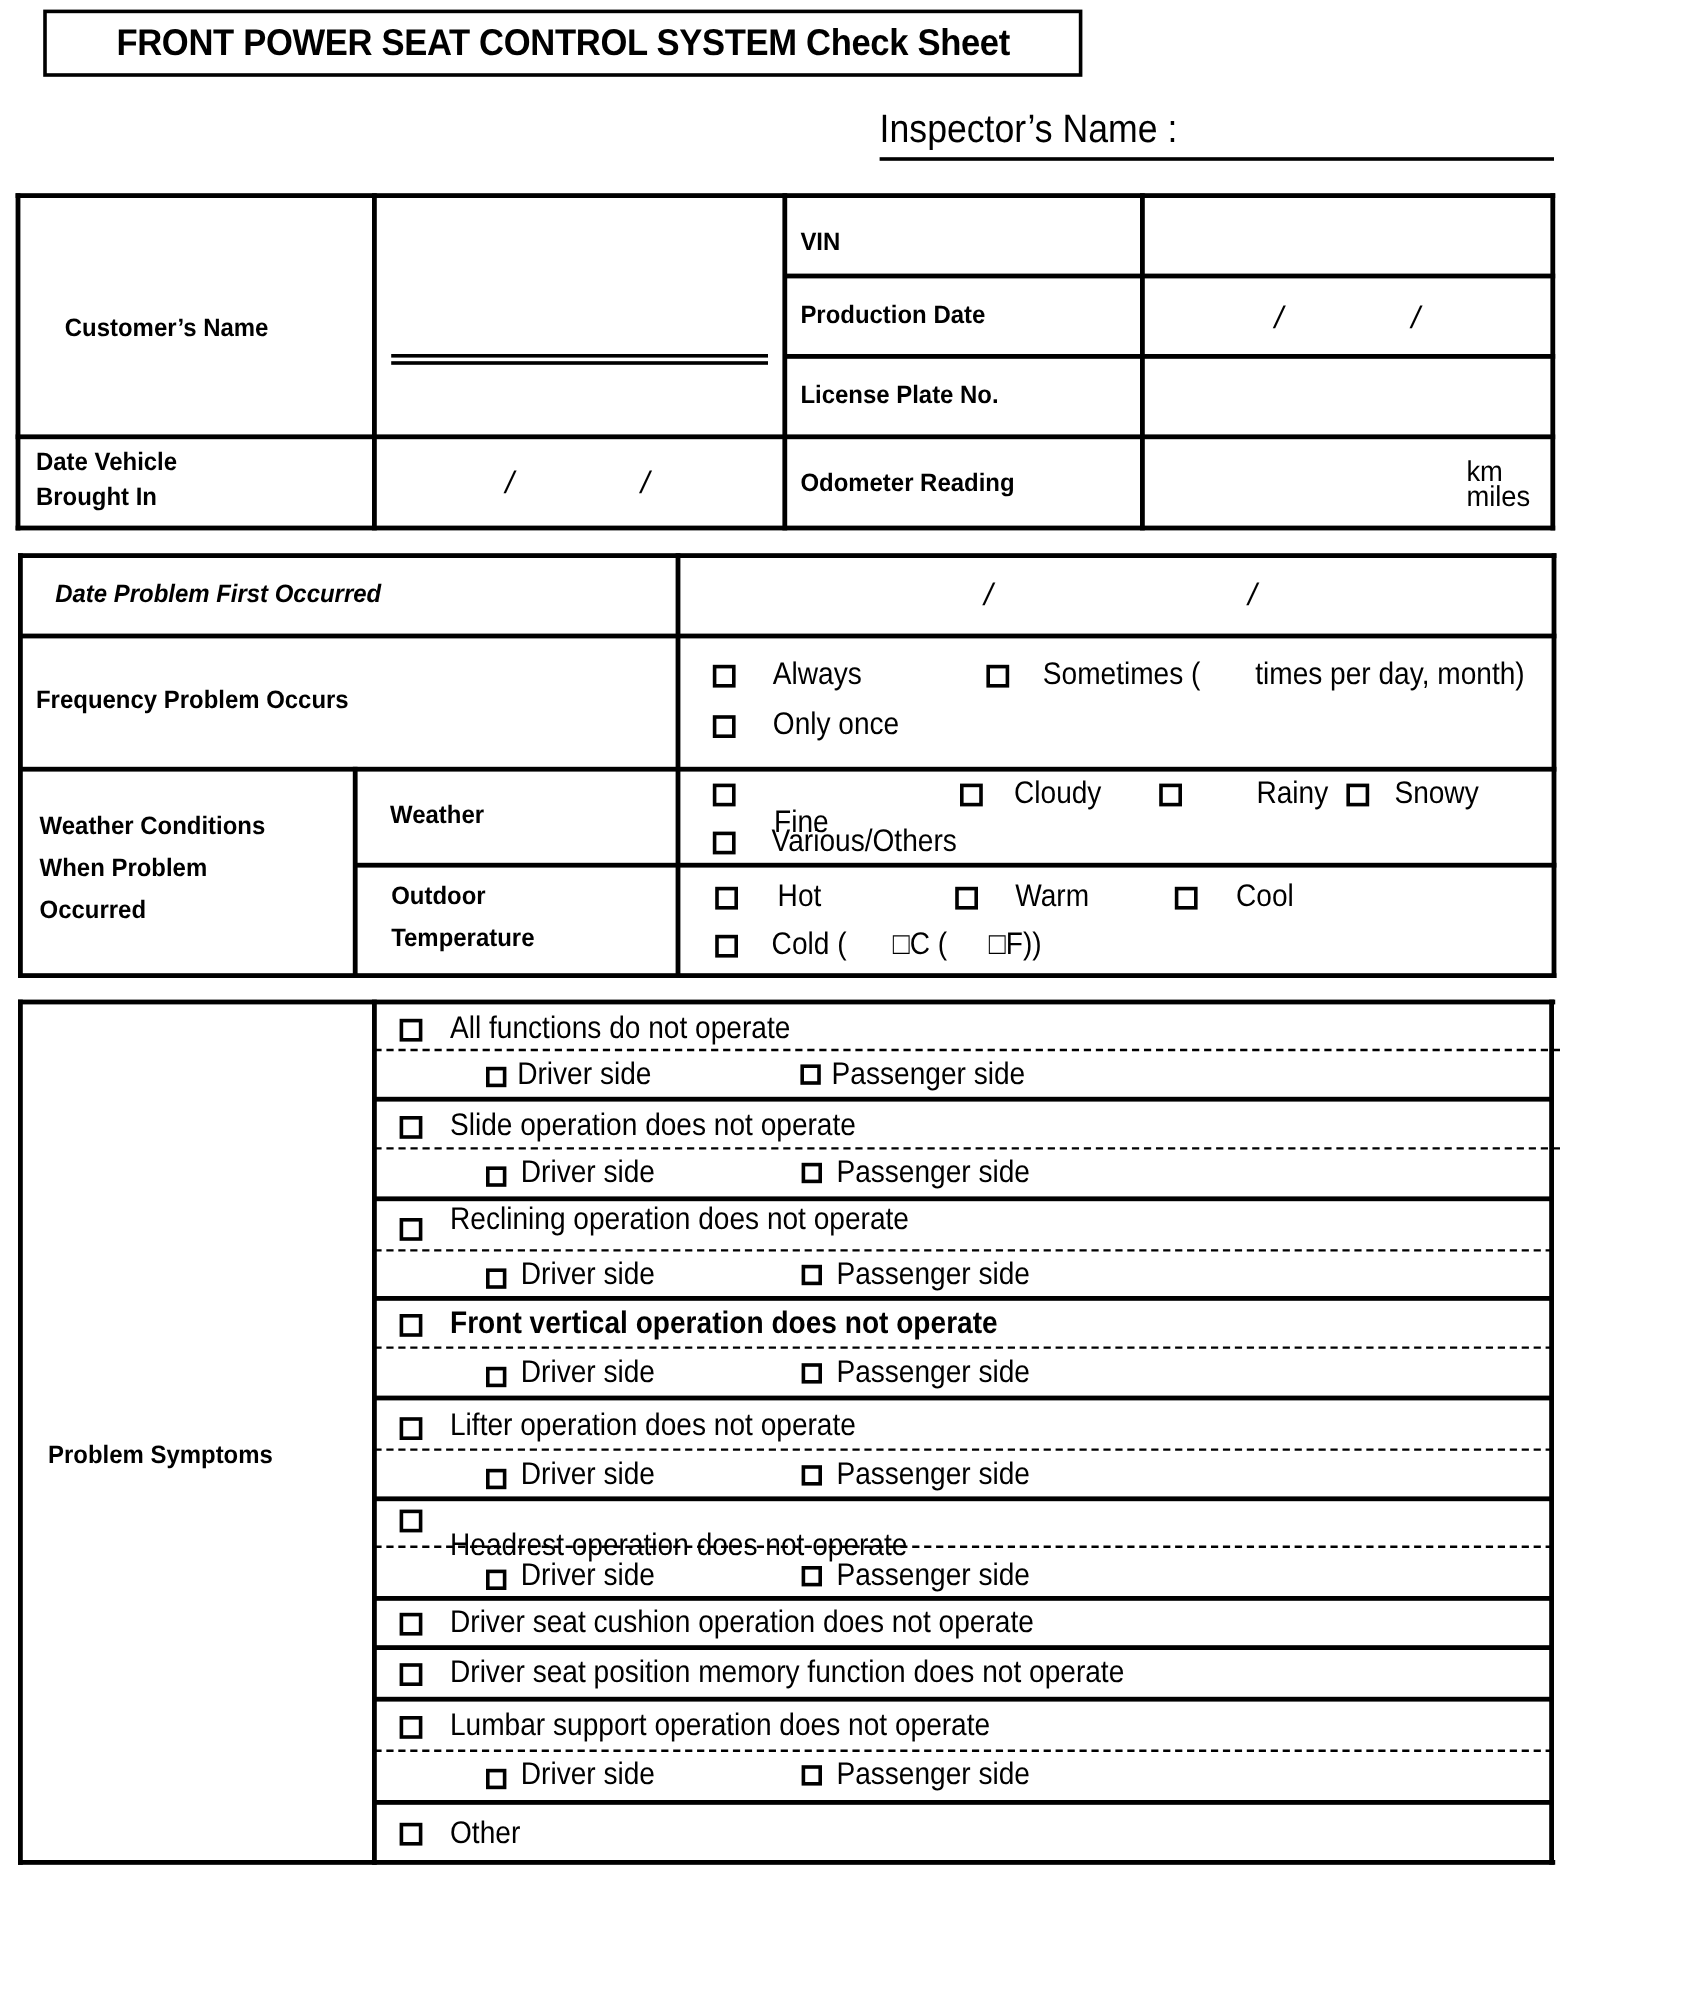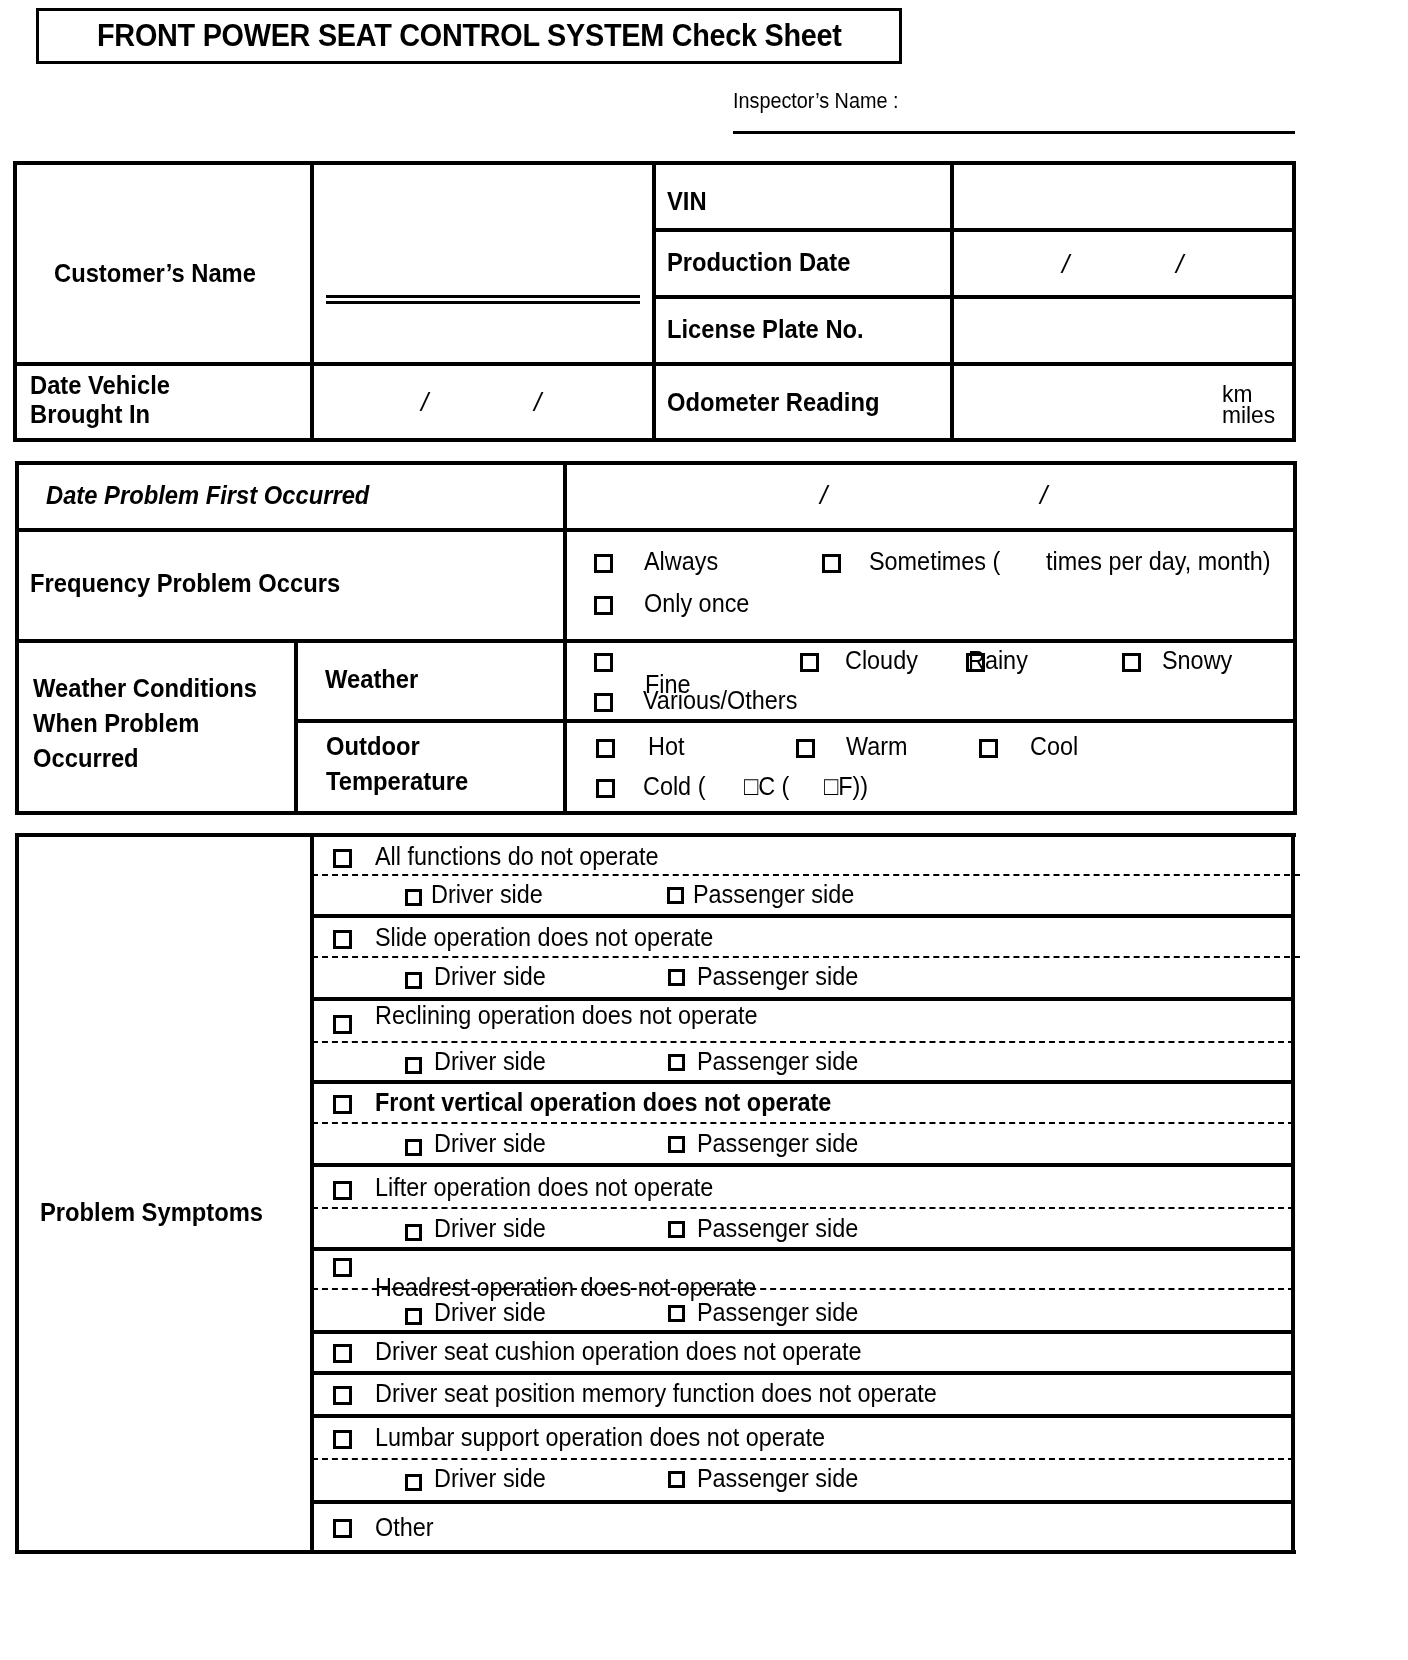--- a/index.html
+++ b/index.html
@@ -9,30 +9,30 @@
   }
   .abs { position: absolute; }
   .title-box {
     left: 36px; top: 8px; width: 860px; height: 50px;
     border: 3px solid #000; box-sizing: content-box;
     display: flex; align-items: center; justify-content: center;
     font-weight: bold; font-size: 31px; letter-spacing: -0.3px;
     transform-origin: left center;
   }
   .title-box span { display: inline-block; transform: scaleX(0.93); white-space: nowrap; }
-  .inspector-label { left: 733px; top: 88px; font-size: 22px; white-space: nowrap; }
+  .inspector-label { left: 733px; top: 88px; font-size: 33px; white-space: nowrap; }
   .inspector-label span { display:inline-block; transform: scaleX(0.9); transform-origin:left; }
   .inspector-line { left: 733px; top: 131px; width: 562px; height: 3px; background: #000; }
 
   
   .hl { position: absolute; background: #000; height: 4px; }
   .vl { position: absolute; background: #000; width: 4px; }
   .dash { position: absolute; height: 0; border-top: 2px dashed #000; }
 
-  .lbl-bold { position: absolute; font-weight: bold; font-size: 25px; line-height: 35px; white-space: nowrap; }
+  .lbl-bold { position: absolute; font-weight: bold; font-size: 21px; line-height: 35px; white-space: nowrap; }
   .lbl-bold span.sx { display: inline-block; transform: scaleX(0.95); transform-origin: left; }
   .txt { position: absolute; font-size: 26px; white-space: nowrap; line-height: 30px; }
   .txt span.sx { display: inline-block; transform: scaleX(0.9); transform-origin: left; }
   .slash { position: absolute; font-size: 26px; font-style: italic; }
 
   .cb {
     position: absolute; width: 13px; height: 13px;
     border: 3px solid #000; background: #fff; box-sizing: content-box;
   }
   .cb.small { width: 11px; height: 11px; }
@@ -131,21 +131,21 @@
     <span class="sx">When Problem</span><br>
     <span class="sx">Occurred</span>
   </div>
 
   <div class="lbl-bold" style="left:325px; top:662px;"><span class="sx">Weather</span></div>
   <div class="cb" style="left:594px; top:653px;"></div>
   <div class="txt" style="left:645px; top:645px;margin-top:24px;"><span class="sx">Fine</span></div>
   <div class="cb" style="left:800px; top:653px;"></div>
   <div class="txt" style="left:845px; top:645px;"><span class="sx">Cloudy</span></div>
   <div class="cb" style="left:966px; top:653px;"></div>
-  <div class="txt" style="left:968px; top:645px;"><span class="sx">Rainy</span></div>
+  <div class="txt" style="left:1047px; top:645px;"><span class="sx">Rainy</span></div>
   <div class="cb" style="left:1122px; top:653px;"></div>
   <div class="txt" style="left:1162px; top:645px;"><span class="sx">Snowy</span></div>
   <div class="cb" style="left:594px; top:693px;"></div>
   <div class="txt" style="left:643px; top:685px;"><span class="sx">Various/Others</span></div>
 
   <div class="lbl-bold" style="left:326px; top:729px;">
     <span class="sx">Outdoor</span><br>
     <span class="sx">Temperature</span>
   </div>
   <div class="cb" style="left:596px; top:739px;"></div>

